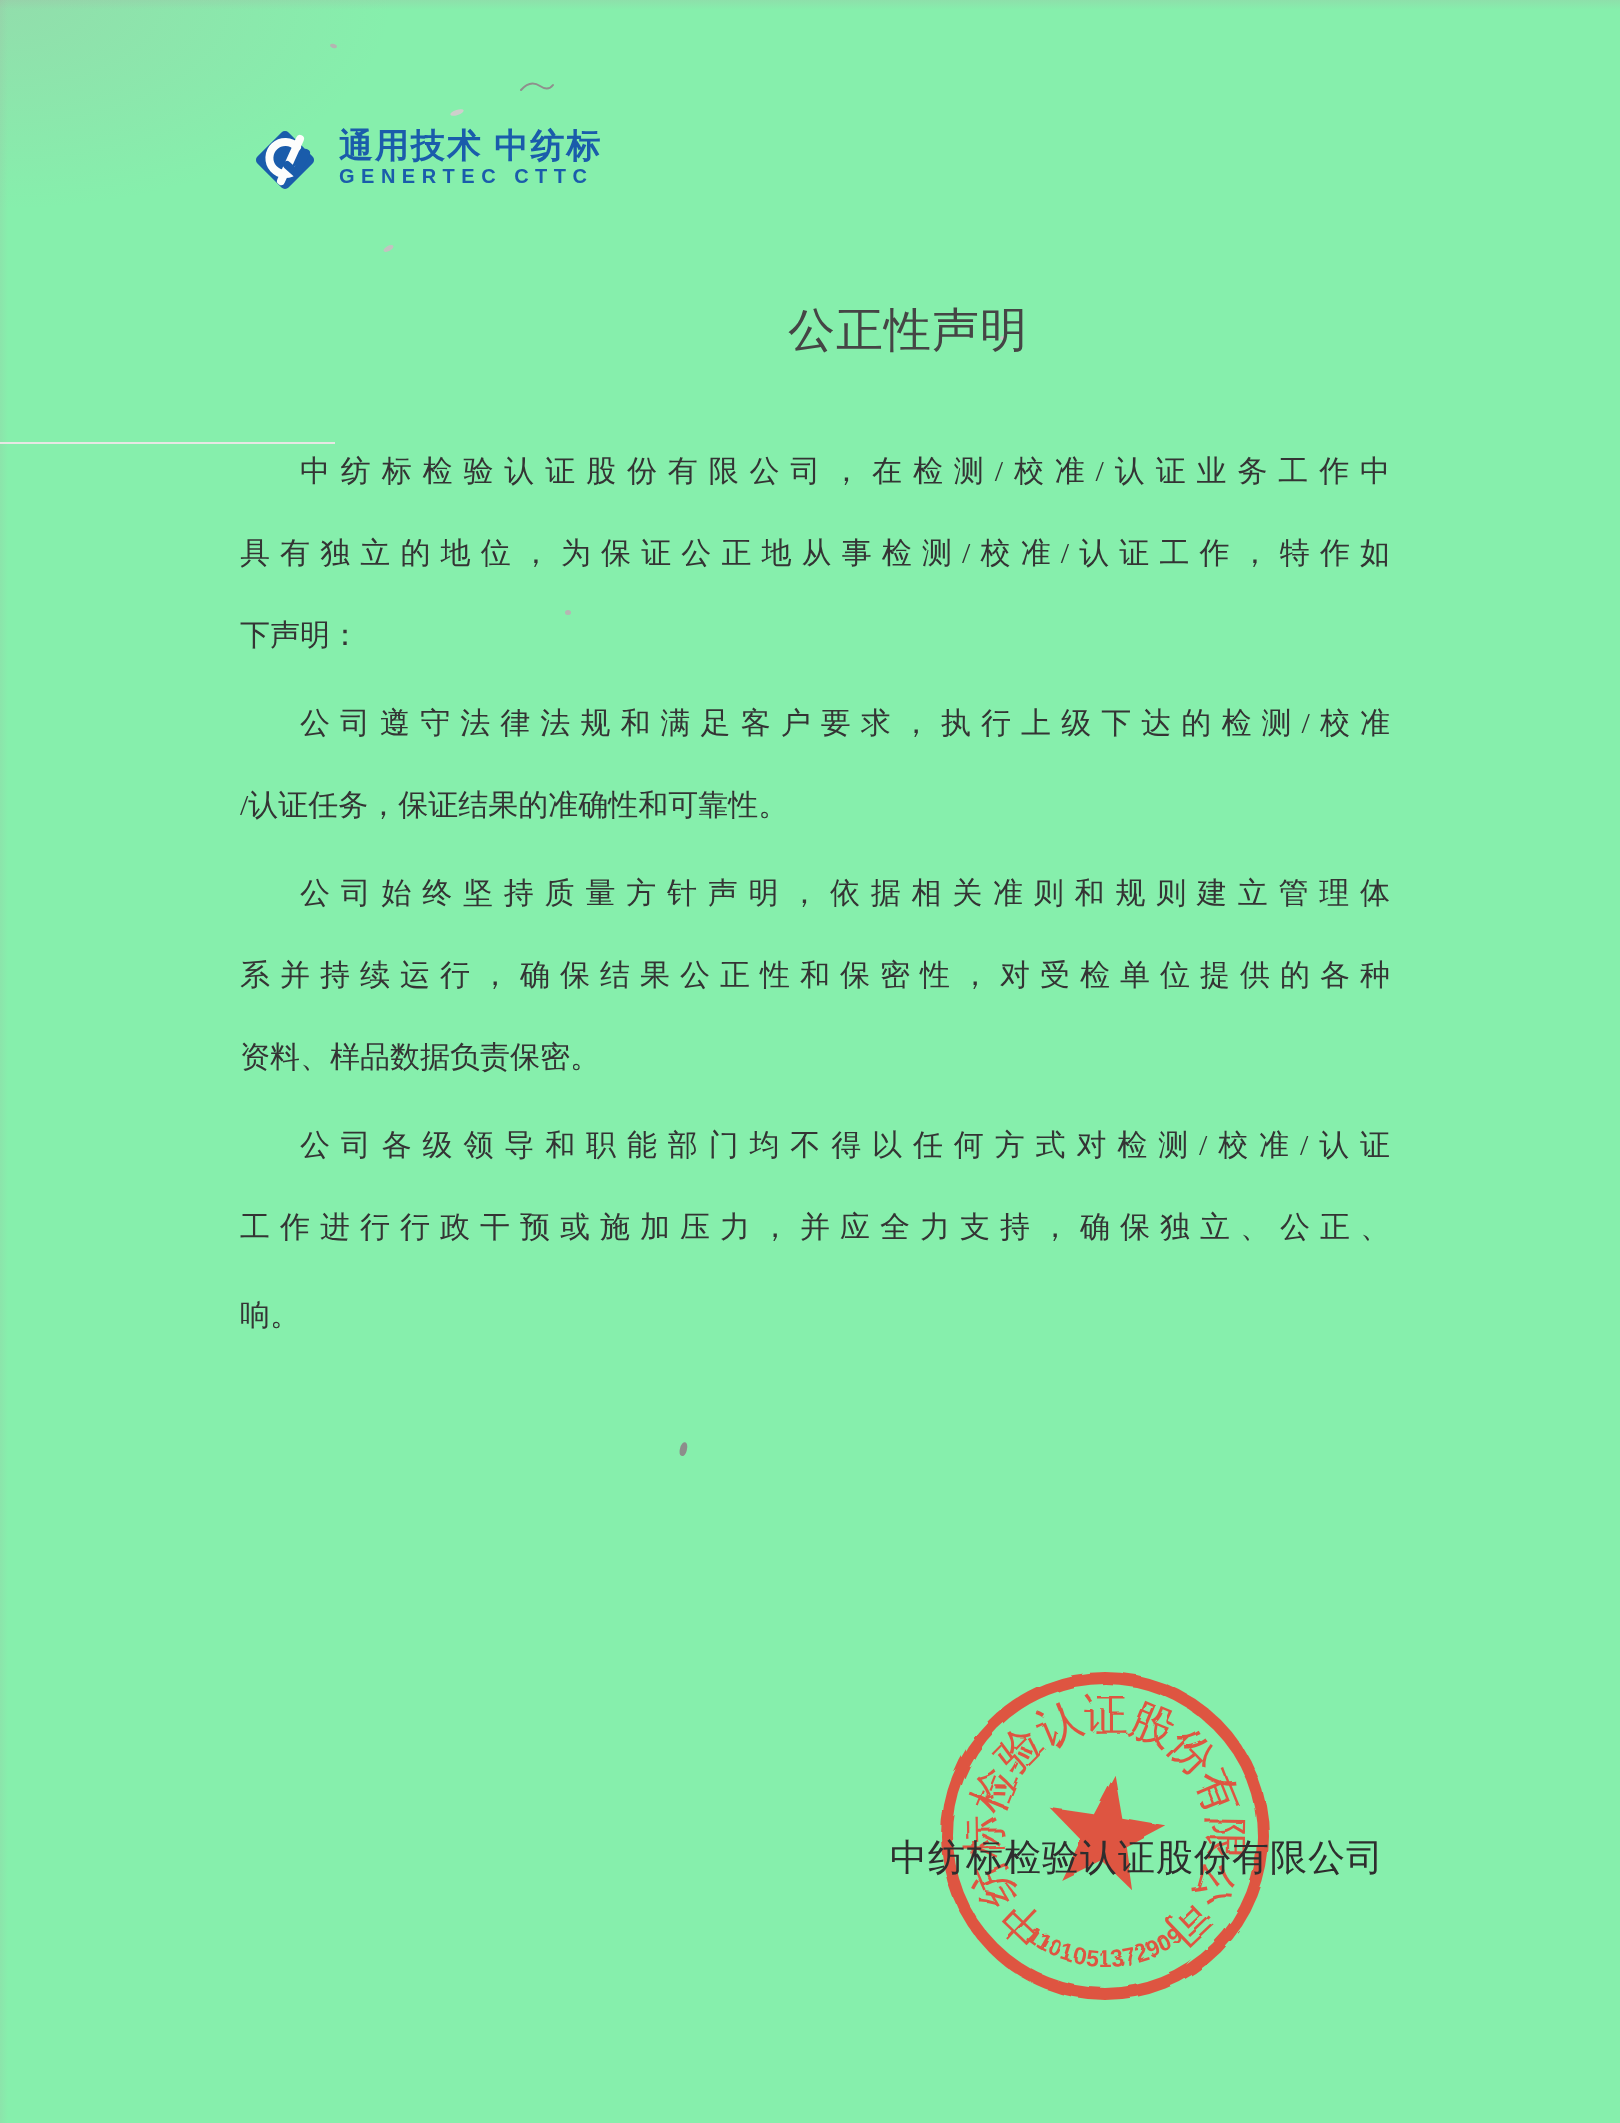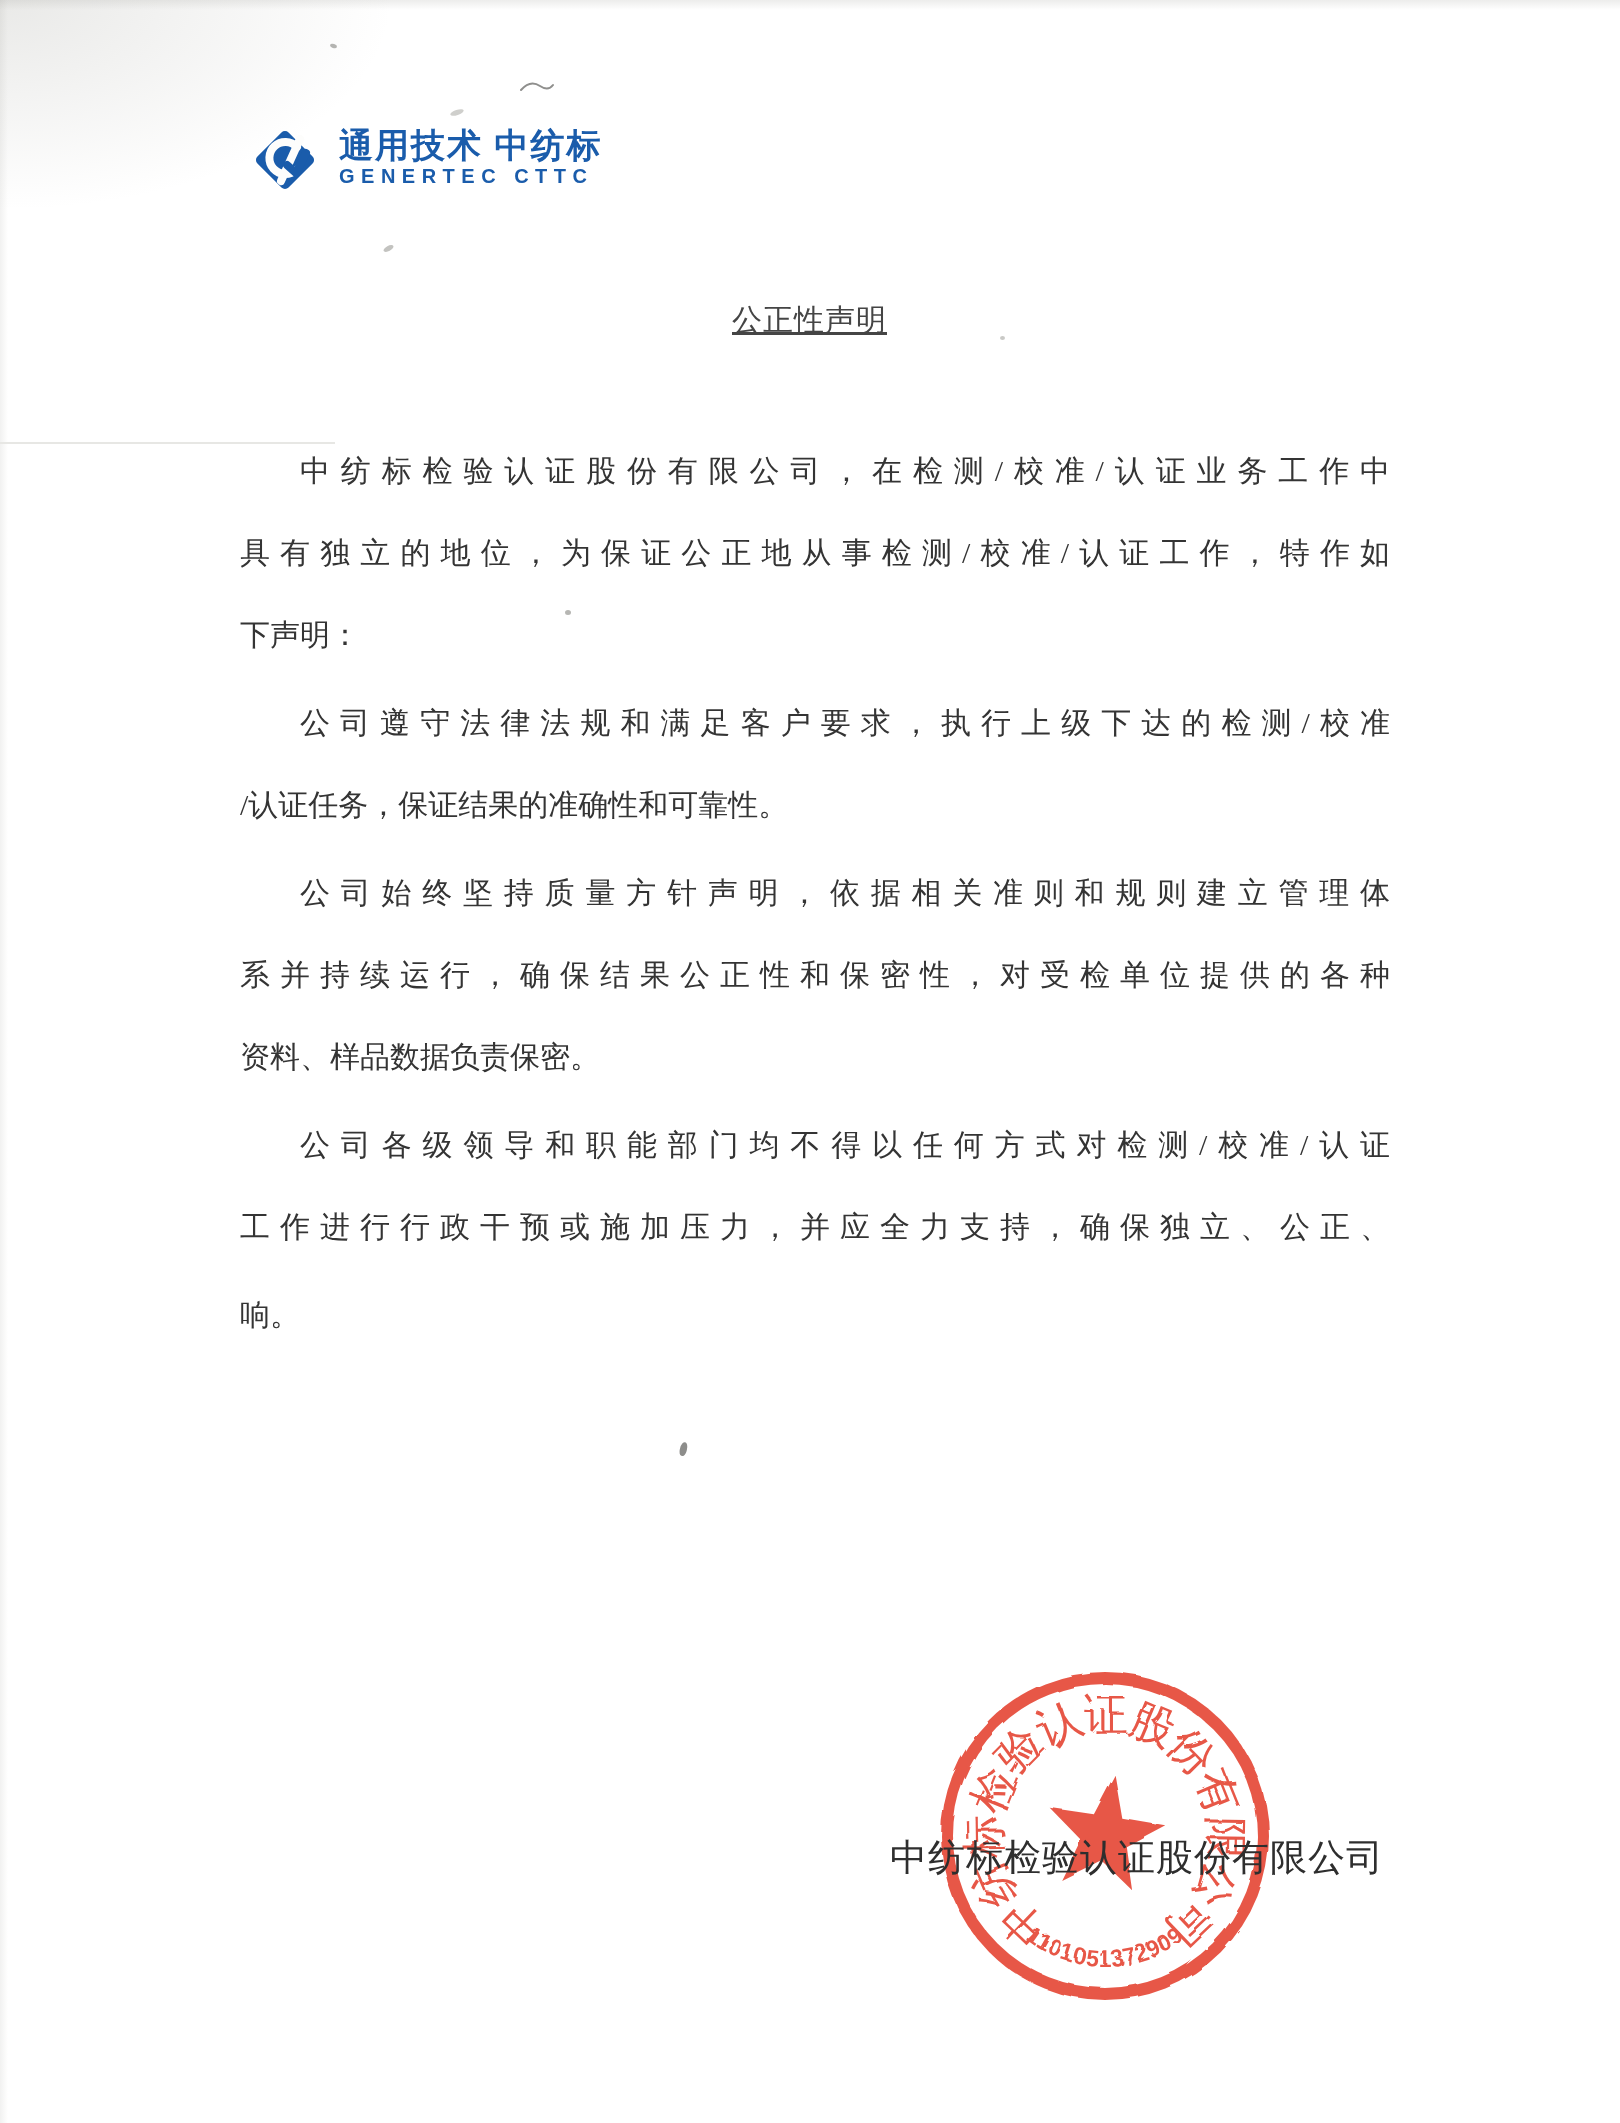--- a/index.html
+++ b/index.html
@@ -1,20 +1,20 @@
 <!DOCTYPE html>
 <html><head>
 <meta charset="utf-8">
 <style>
   html,body{margin:0;padding:0;background:#9a9a9a;}
   .page{
     position:relative;
     width:1620px;height:2123px;
     margin:0 auto;
-    background:#ffffff;
+    background:#86efac;
     overflow:hidden;
     font-family:"Liberation Serif","DejaVu Serif",serif;
   }
   
   .shade-top-left{position:absolute;left:0;top:0;width:560px;height:340px;
     background:radial-gradient(ellipse 560px 300px at 0% 0%, rgba(176,176,170,0.28), rgba(176,176,170,0.0) 70%);
     pointer-events:none;}
   .shade-top{position:absolute;left:0;top:0;width:100%;height:10px;
     background:linear-gradient(to bottom, rgba(170,170,165,0.22), rgba(170,170,165,0));pointer-events:none;}
   .shade-left{position:absolute;left:0;top:0;width:8px;height:100%;
@@ -22,22 +22,22 @@
   .streak{position:absolute;left:0;top:442px;width:335px;height:2px;background:#e7e7e4;}
 
   
   .logo{position:absolute;left:243px;top:118px;display:flex;align-items:flex-start;}
   .logo-icon{width:84px;height:84px;display:block;}
   .logo-text{margin-left:12px;margin-top:8px;font-family:"Liberation Sans","DejaVu Sans",sans-serif;color:#1a5cab;}
   .logo-cn{font-size:34px;font-weight:700;letter-spacing:2px;line-height:38px;white-space:nowrap;}
   .logo-en{font-size:20px;font-weight:700;letter-spacing:6.5px;line-height:22px;margin-top:1px;white-space:nowrap;}
 
   
-  .doc-title{position:absolute;left:732px;top:303px;font-size:30px;line-height:1.15;
-    letter-spacing:1px;color:#454545;white-space:nowrap;text-decoration:underline;}
+  .doc-title{position:absolute;left:788px;top:303px;font-size:47px;line-height:1.15;
+    letter-spacing:1px;color:#454545;white-space:nowrap;}
 
   
   .doc-body{position:absolute;left:240px;top:430px;width:1150px;color:#343434;}
   .para{margin:0;}
   .para + .para{margin-top:6px;}
   .ln{font-size:30px;line-height:82px;height:82px;overflow:visible;}
   .ln.ind{text-indent:2em;}
   .ln.jf{text-align:justify;text-align-last:justify;}
 
   

